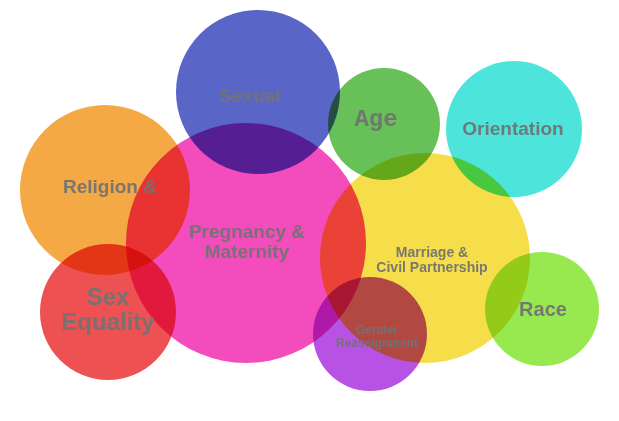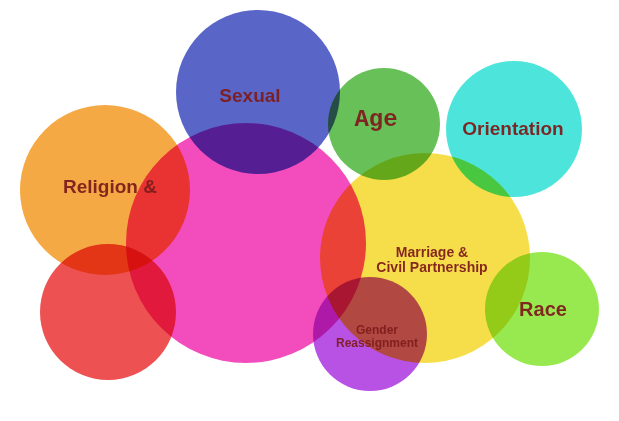--- a/index.html
+++ b/index.html
@@ -1,19 +1,19 @@
 <!DOCTYPE html>
 <html><head>
   <meta charset="utf-8">
   <style>
     html, body { margin: 0; padding: 0; background: #ffffff; }
     body { width: 619px; height: 421px; position: relative; overflow: hidden; font-family: "Liberation Sans", sans-serif; }
     .stage { position: absolute; left: 0; top: 0; width: 619px; height: 421px; }
     .bubble { position: absolute; border-radius: 50%; mix-blend-mode: multiply; opacity: 0.92; }
-    .label { position: absolute; color: #7f1d1d; font-weight: bold; text-align: center; line-height: 1.05; white-space: nowrap; transform: translate(-50%, -50%); opacity: 0.95; }
+    .label { position: absolute; color: #737373; font-weight: bold; text-align: center; line-height: 1.05; white-space: nowrap; transform: translate(-50%, -50%); opacity: 0.95; }
   </style>
 </head>
 <body>
 
 <div class="stage" id="stage">
     <div class="bubble" style="left: 20px; top: 105px; width: 170px; height: 170px; background: rgb(244, 162, 52);"></div>
     <div class="bubble" style="left: 176px; top: 10px; width: 164px; height: 164px; background: rgb(76, 88, 196);"></div>
     <div class="bubble" style="left: 328px; top: 68px; width: 112px; height: 112px; background: rgb(91, 187, 75);"></div>
     <div class="bubble" style="left: 446px; top: 61px; width: 136px; height: 136px; background: rgb(62, 227, 216);"></div>
     <div class="bubble" style="left: 126px; top: 123px; width: 240px; height: 240px; background: rgb(242, 61, 182);"></div>
@@ -26,23 +26,31 @@
     </div>
     <div class="label" style="left: 250px; top: 96px; font-size: 19px;">
       <div>Sexual</div>
     </div>
     <div class="label" style="left: 376px; top: 120px; font-size: 24px; font-family: Liberation Mono, monospace;">
       <div>Age</div>
     </div>
     <div class="label" style="left: 513px; top: 129px; font-size: 19px;">
       <div>Orientation</div>
     </div>
+    <div class="label" style="left: 247px; top: 242px; font-size: 19px;">
+      <div>Pregnancy &amp;</div>
+      <div>Maternity</div>
+    </div>
     <div class="label" style="left: 432px; top: 260px; font-size: 14px;">
       <div>Marriage &amp;</div>
       <div>Civil Partnership</div>
+    </div>
+    <div class="label" style="left: 108px; top: 309px; font-size: 24px;">
+      <div>Sex</div>
+      <div>Equality</div>
     </div>
     <div class="label" style="left: 369px; top: 337px; font-size: 12px; margin-left: 8px;">
       <div>Gender</div>
       <div>Reassignment</div>
     </div>
     <div class="label" style="left: 543px; top: 309px; font-size: 20px;">
       <div>Race</div>
     </div>
   </div>
 

